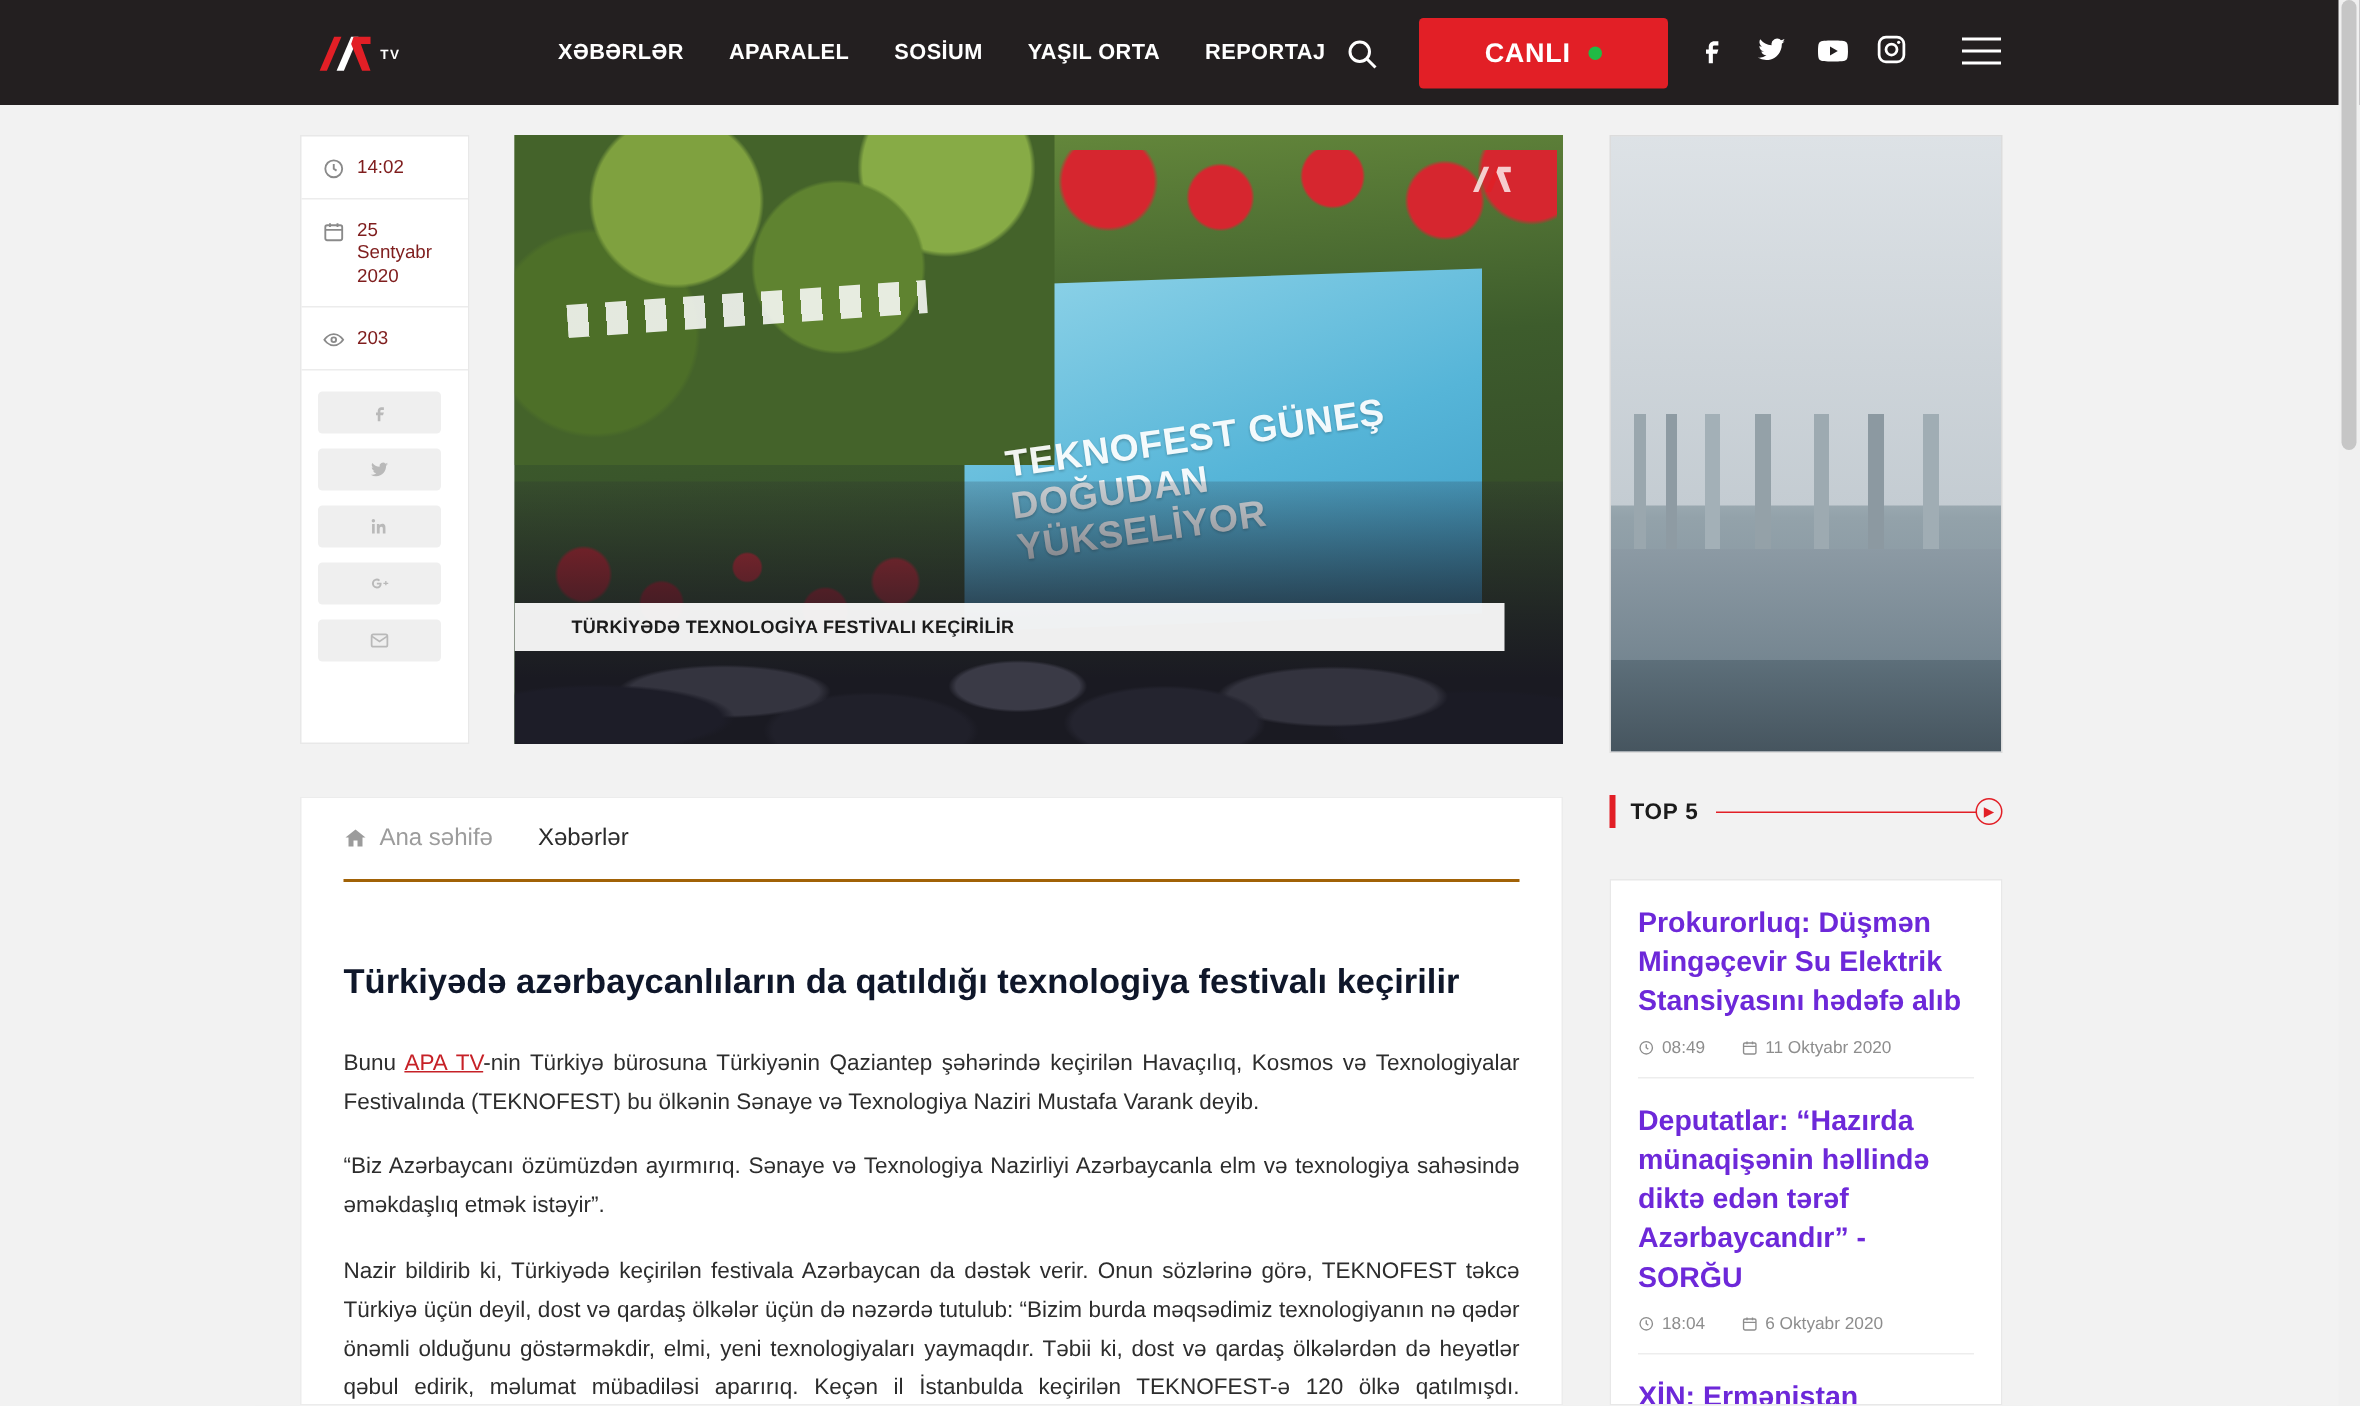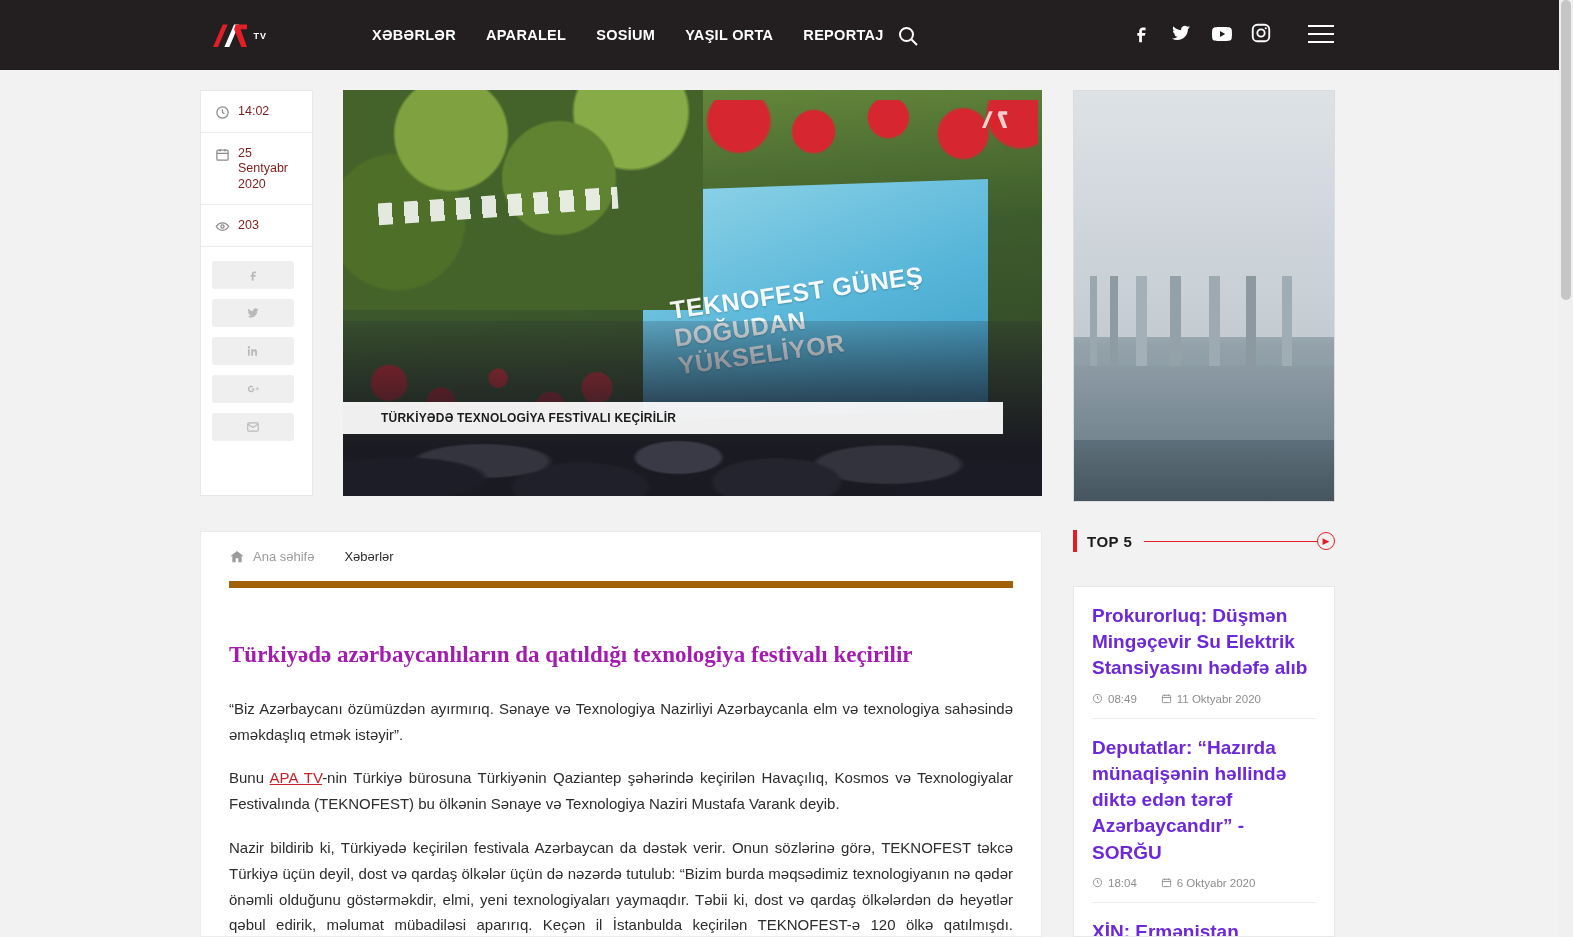--- a/index.html
+++ b/index.html
@@ -180,30 +180,29 @@
   .t5item .meta .m { display: flex; align-items: center; gap: 5px; }
   .t5item .meta svg { width: 11px; height: 11px; }
 
   
   .article {
     position: absolute; left: 200px; top: 531px; width: 842px; height: 406px;
     background: #fff; border: 1px solid #ececec; padding: 0 28px; overflow: hidden;
   }
   .breadcrumb {
     display: flex; align-items: center; gap: 8px; height: 56px;
-    border-bottom: 7px solid #a16207; font-size: 13px; text-align: right;
+    border-bottom: 2px solid #a16207; font-size: 16px; text-align: right;
   }
   .breadcrumb .home { width: 16px; height: 16px; color: #9c9c9c; }
   .breadcrumb .bc-sep { width: 14px; }
   .breadcrumb a { color: #9c9c9c; text-decoration: none; cursor: pointer; }
   .breadcrumb a.cur { color: #2b2b2b; }
   .article h1 {
-    font-size: 23px; font-weight: bold; color: #a21caf; line-height: 1.3;
+    font-size: 23px; font-weight: bold; color: #0f172a; line-height: 1.3;
     margin: 52px 0 26px 0;
-    font-family: Liberation Serif, serif;
   }
   .article p {
     font-size: 15px; color: #2d2d2d; line-height: 1.72; margin-bottom: 18px;
     text-align: justify;
   }
   .article p a { color: #c62127; text-decoration: underline; cursor: pointer; }
 
   
   .scrollbar { position: absolute; right: 0; top: 0; width: 14px; height: 937px; background: #f0f0f0; }
   .scrollbar .thumb { position: absolute; top: 0; left: 2px; width: 10px; height: 300px; background: #c6c6c6; border-radius: 5px; }
@@ -234,20 +233,24 @@
       <a>REPORTAJ</a>
     </div>
 
     <div class="search-btn">
       <svg viewBox="0 0 24 24" width="24" height="24" fill="none" stroke="currentColor" stroke-width="2">
         <circle cx="10.5" cy="10.5" r="6.5"></circle>
           <line x1="15.5" y1="15.5" x2="21" y2="21"></line>
       </svg>
     </div>
 
+    <div class="canli">
+      <span class="label">CANLI</span>
+      <span class="dot"></span>
+    </div>
 
     <div class="socials">
       <span class="si">
         <svg viewBox="0 0 24 24" width="22" height="22" fill="currentColor">
             <path d="M14 9h3V6h-3c-2.2 0-4 1.8-4 4v2H8v3h2v7h3v-7h3l1-3h-4v-2c0-.6.4-1 1-1z"></path>
           </svg>
       </span>
       <span class="si">
         <svg viewBox="0 0 24 24" width="22" height="22" fill="currentColor">
             <path d="M22 5.9c-.7.3-1.5.5-2.3.6.8-.5 1.4-1.3 1.7-2.2-.8.4-1.6.8-2.5 1a4 4 0 0 0-6.8 3.6A11.3 11.3 0 0 1 3.8 4.6a4 4 0 0 0 1.2 5.3c-.6 0-1.2-.2-1.8-.5a4 4 0 0 0 3.2 3.9c-.6.2-1.2.2-1.8.1a4 4 0 0 0 3.7 2.8A8 8 0 0 1 2 17.9a11.3 11.3 0 0 0 6.1 1.8c7.3 0 11.4-6.1 11.4-11.4v-.5c.8-.6 1.5-1.3 2-2z"></path>
@@ -441,25 +444,25 @@
             <path d="M12 3L2 11h3v9h5v-6h4v6h5v-9h3z"></path>
           </svg>
       </span>
       <a>Ana səhifə</a>
       <span class="bc-sep"></span>
       <a class="cur">Xəbərlər</a>
     </div>
 
     <h1>Türkiyədə azərbaycanlıların da qatıldığı texnologiya festivalı keçirilir</h1>
 
-    <p>“Biz Azərbaycanı özümüzdən ayırmırıq. Sənaye və Texnologiya Nazirliyi Azərbaycanla elm və texnologiya sahəsində əməkdaşlıq etmək istəyir”.</p>
-
     <p>
       <span>Bunu </span><a>APA TV</a><span>-nin Türkiyə bürosuna Türkiyənin Qaziantep şəhərində keçirilən Havaçılıq, Kosmos və Texnologiyalar Festivalında (TEKNOFEST) bu ölkənin Sənaye və Texnologiya Naziri Mustafa Varank deyib.</span>
     </p>
 
+    <p>“Biz Azərbaycanı özümüzdən ayırmırıq. Sənaye və Texnologiya Nazirliyi Azərbaycanla elm və texnologiya sahəsində əməkdaşlıq etmək istəyir”.</p>
+
     <p>Nazir bildirib ki, Türkiyədə keçirilən festivala Azərbaycan da dəstək verir. Onun sözlərinə görə, TEKNOFEST təkcə Türkiyə üçün deyil, dost və qardaş ölkələr üçün də nəzərdə tutulub: “Bizim burda məqsədimiz texnologiyanın nə qədər önəmli olduğunu göstərməkdir, elmi, yeni texnologiyaları yaymaqdır. Təbii ki, dost və qardaş ölkələrdən də heyətlər qəbul edirik, məlumat mübadiləsi aparırıq. Keçən il İstanbulda keçirilən TEKNOFEST-ə 120 ölkə qatılmışdı. Azərbaycandan da yarışmalara qatılanlar oldu”.</p>
   </div>
 
   <div class="scrollbar">
     <div class="thumb"></div>
   </div>
 </div>
 
 </body></html>

